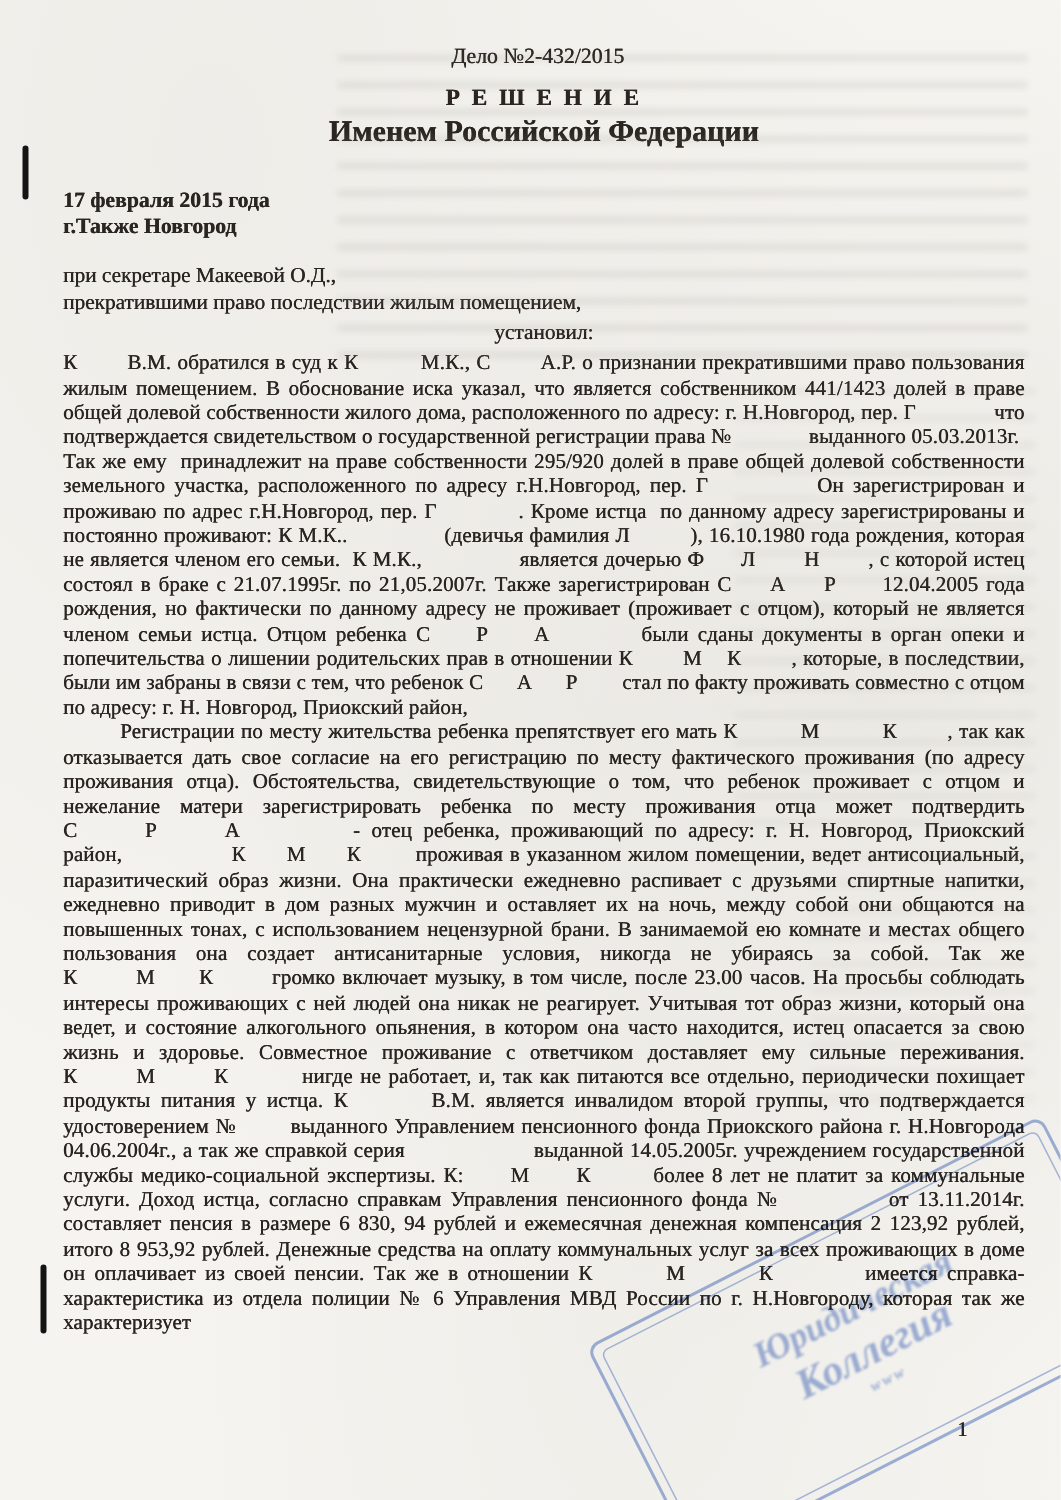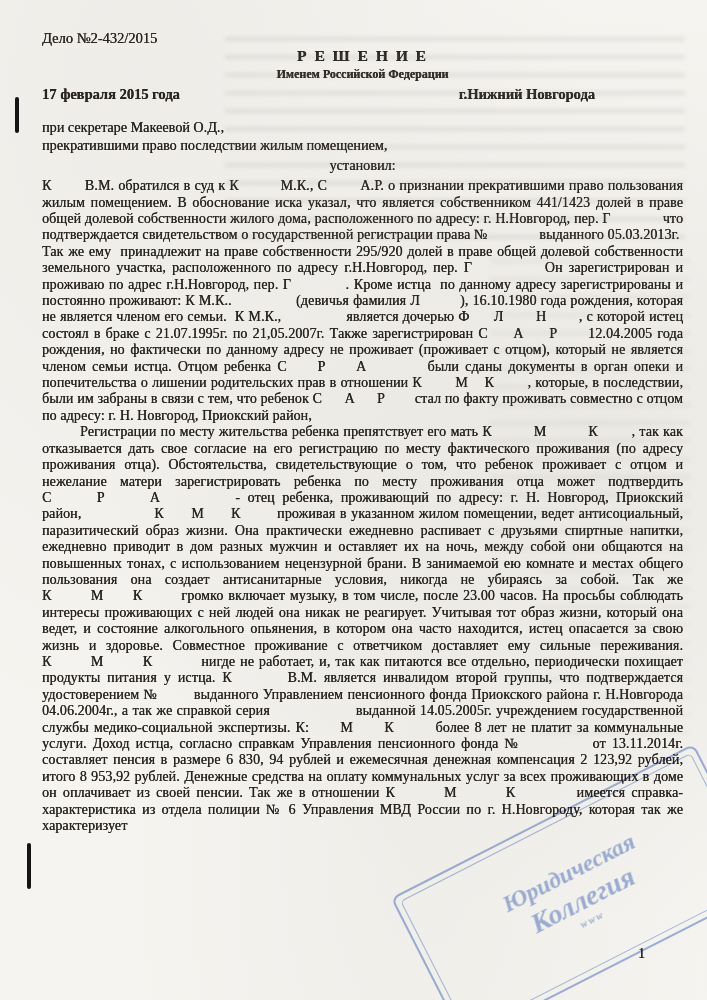--- a/index.html
+++ b/index.html
@@ -12,24 +12,24 @@
       radial-gradient(ellipse at 60% 85%, rgba(205,202,194,.15), transparent 55%),
       #f5f4f0;
     color:#2a2520;
   }
   .page{
     position:absolute;inset:0;
     padding:22px 24px 0 42px;
     box-sizing:border-box;
   }
   .txt{ text-shadow:0.25px 0 0 currentColor; }
-  .case-number{ text-align:left; font-size:14.5px; padding-right:8px; margin-top:8px;}
-  .title{ text-align:center; font-weight:bold; font-size:15.5px; letter-spacing:2px; }
-  .subtitle{ text-align:center; font-weight:bold; font-size:12px; margin-top:2px;}
-  .date-row{ display:flex; justify-content:space-between; font-weight:bold; font-size:14.5px; margin-top:4px;}
+  .case-number{ text-align:center; font-size:14.5px; padding-right:8px; margin-top:8px;}
+  .title{ text-align:center; font-weight:bold; font-size:15.5px; letter-spacing:2px; margin-top:10px;}
+  .subtitle{ text-align:center; font-weight:bold; font-size:20px; margin-top:2px;}
+  .date-row{ display:flex; justify-content:space-between; font-weight:bold; font-size:14.5px; margin-top:26px;flex-direction:column;}
   .date-row .city{ margin-right:88px; }
   .court-block{ margin-top:16px; font-size:14.2px; line-height:17.6px; }
   .jst{ text-align:justify; }
   .stretch{ text-align:justify; text-align-last:justify; }
   .claim-row{ display:flex; justify-content:space-between; padding-left:68px; font-size:14.2px; line-height:17.6px;}
   .resolution{ text-align:center; font-size:14.2px; margin:3px 0 4px 0; }
   .body-par{ font-size:14px; line-height:16.4px; text-align:justify; letter-spacing:0.1px; }
   .body-par.indent{ text-indent:38px; }
   .page-number{ position:absolute; top:946px; right:62px; font-size:14px; }
   
@@ -72,21 +72,21 @@
   <div class="bleed bleed-2"></div>
   <div class="bleed bleed-3"></div>
 
   <div class="case-number txt">Дело №2-432/2015</div>
 
   <div class="title txt">Р Е Ш Е Н И Е</div>
   <div class="subtitle txt">Именем Российской Федерации</div>
 
   <div class="date-row">
     <span class="txt">17 февраля 2015 года</span>
-    <span class="city txt">г.Нижний Новгорода</span>
+    <span class="city txt">г.Также Новгород</span>
   </div>
 
   <div class="court-block">
     <div class="txt">при секретаре Макеевой О.Д.,</div>
     <div class="txt">прекратившими право последствии жилым помещением,</div>
   </div>
 
   <div class="resolution txt">установил:</div>
 
   <div class="body-par txt">К&nbsp;&nbsp;&nbsp;&nbsp;&nbsp;&nbsp;&nbsp;&nbsp;В.М. обратился в суд к К&nbsp;&nbsp;&nbsp;&nbsp;&nbsp;&nbsp;&nbsp;&nbsp;&nbsp;&nbsp;М.К., С&nbsp;&nbsp;&nbsp;&nbsp;&nbsp;&nbsp;&nbsp;&nbsp;А.Р. о признании прекратившими право пользования жилым помещением. В обоснование иска указал, что является собственником 441/1423 долей в праве общей долевой собственности жилого дома, расположенного по адресу: г. Н.Новгород, пер. Г&nbsp;&nbsp;&nbsp;&nbsp;&nbsp;&nbsp;&nbsp;&nbsp;&nbsp;&nbsp;&nbsp;&nbsp;&nbsp;&nbsp;что подтверждается свидетельством о государственной регистрации права №&nbsp;&nbsp;&nbsp;&nbsp;&nbsp;&nbsp;&nbsp;&nbsp;&nbsp;&nbsp;&nbsp;&nbsp;&nbsp;&nbsp;выданного 05.03.2013г.&nbsp; Так же ему&nbsp; принадлежит на праве собственности 295/920 долей в праве общей долевой собственности земельного участка, расположенного по адресу г.Н.Новгород, пер. Г&nbsp;&nbsp;&nbsp;&nbsp;&nbsp;&nbsp;&nbsp;&nbsp;&nbsp;&nbsp;&nbsp;&nbsp;Он зарегистрирован и проживаю по адрес г.Н.Новгород, пер. Г&nbsp;&nbsp;&nbsp;&nbsp;&nbsp;&nbsp;&nbsp;&nbsp;&nbsp;&nbsp;&nbsp;&nbsp;. Кроме истца&nbsp; по данному адресу зарегистрированы и постоянно проживают: К М.К..&nbsp;&nbsp;&nbsp;&nbsp;&nbsp;&nbsp;&nbsp;&nbsp;&nbsp;&nbsp;&nbsp;&nbsp;&nbsp;&nbsp;&nbsp;&nbsp;(девичья фамилия Л&nbsp;&nbsp;&nbsp;&nbsp;&nbsp;&nbsp;&nbsp;&nbsp;&nbsp;&nbsp;), 16.10.1980 года рождения, которая не является членом его семьи.&nbsp; К М.К.,&nbsp;&nbsp;&nbsp;&nbsp;&nbsp;&nbsp;&nbsp;&nbsp;&nbsp;&nbsp;&nbsp;&nbsp;&nbsp;&nbsp;&nbsp;&nbsp;является дочерью Ф&nbsp;&nbsp;&nbsp;&nbsp;&nbsp;&nbsp;Л&nbsp;&nbsp;&nbsp;&nbsp;&nbsp;&nbsp;&nbsp;&nbsp;Н&nbsp;&nbsp;&nbsp;&nbsp;&nbsp;&nbsp;&nbsp;&nbsp;, с которой истец состоял в браке с 21.07.1995г. по 21,05.2007г. Также зарегистрирован С&nbsp;&nbsp;&nbsp;&nbsp;&nbsp;А&nbsp;&nbsp;&nbsp;&nbsp;&nbsp;Р&nbsp;&nbsp;&nbsp;&nbsp;&nbsp;&nbsp;12.04.2005 года рождения, но фактически по данному адресу не проживает (проживает с отцом), который не является членом семьи истца. Отцом ребенка С&nbsp;&nbsp;&nbsp;&nbsp;&nbsp;Р&nbsp;&nbsp;&nbsp;&nbsp;&nbsp;А&nbsp;&nbsp;&nbsp;&nbsp;&nbsp;&nbsp;&nbsp;&nbsp;&nbsp;&nbsp;были сданы документы в орган опеки и попечительства о лишении родительских прав в отношении К&nbsp;&nbsp;&nbsp;&nbsp;&nbsp;&nbsp;&nbsp;&nbsp;М&nbsp;&nbsp;&nbsp;&nbsp;К&nbsp;&nbsp;&nbsp;&nbsp;&nbsp;&nbsp;&nbsp;&nbsp;, которые, в последствии, были им забраны в связи с тем, что ребенок С&nbsp;&nbsp;&nbsp;&nbsp;&nbsp;&nbsp;А&nbsp;&nbsp;&nbsp;&nbsp;&nbsp;&nbsp;Р&nbsp;&nbsp;&nbsp;&nbsp;&nbsp;&nbsp;&nbsp;&nbsp;стал по факту проживать совместно с отцом по адресу: г. Н. Новгород, Приокский район,</div>

